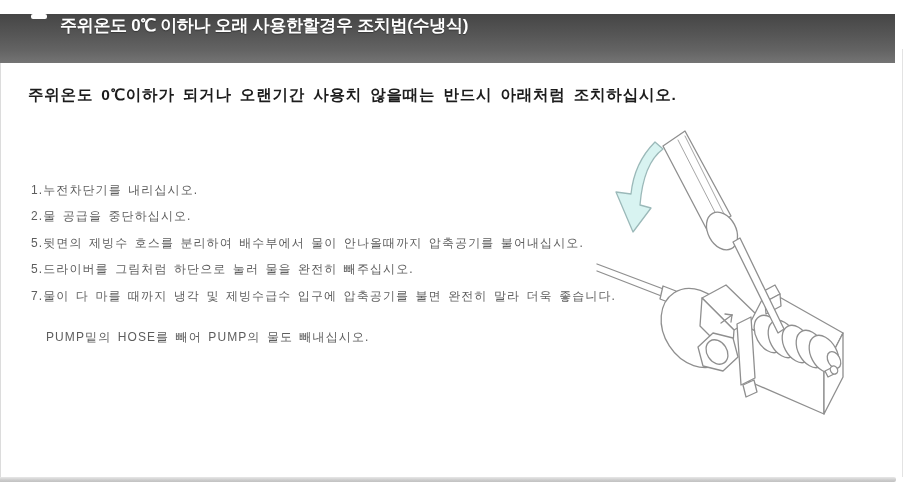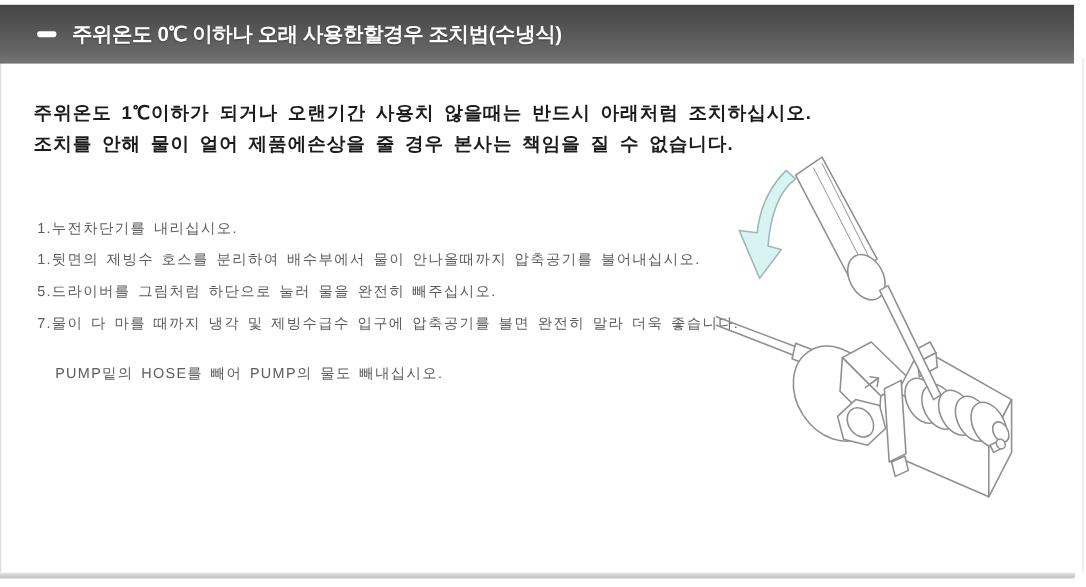--- a/index.html
+++ b/index.html
@@ -2,23 +2,23 @@
 <html><head>
 <meta charset="utf-8">
 <style>
   html, body { margin:0; padding:0; background:#ffffff; }
   .page {
     position:relative; width:905px; height:489px; background:#ffffff;
     font-family:"Liberation Sans", sans-serif; overflow:hidden;
   }
   
   .header {
-    position:absolute; top:4px; left:0; width:895px; height:49px;
+    position:absolute; top:14px; left:0; width:895px; height:49px;
     background:linear-gradient(180deg,#454545 0%,#575757 45%,#646464 75%,#747474 100%);
-    display:flex; align-items:center;
+    display:flex; 
   }
   .dash-icon {
     width:16px; height:5px; background:#ffffff; border-radius:2px;
     margin-left:31px; flex:0 0 auto;
   }
   .page-title {
     color:#ffffff; font-weight:bold; font-size:17px; margin-left:13px;
     letter-spacing:-0.3px; text-shadow:0 1px 1px rgba(0,0,0,0.35);
     white-space:nowrap;
   }
@@ -58,27 +58,27 @@
 <div class="page">
 
   <div class="content-frame"></div>
 
   <div class="header">
     <span class="dash-icon"></span>
     <span class="page-title">주위온도 0℃ 이하나 오래 사용한할경우 조치법(수냉식)</span>
   </div>
 
   <div class="warning">
-    <div>주위온도 1℃이하가 되거나 오랜기간 사용치 않을때는 반드시 아래처럼 조치하십시오.</div>
-    <div>조치를 안해 물이 얼어 제품에손상을 줄 경우 본사는 책임을 질 수 없습니다.</div>
+    <div>주위온도 0℃이하가 되거나 오랜기간 사용치 않을때는 반드시 아래처럼 조치하십시오.</div>
   </div>
 
   <div class="steps">
     <div class="step">1.누전차단기를 내리십시오.</div>
-    <div class="step">1.뒷면의 제빙수 호스를 분리하여 배수부에서 물이 안나올때까지 압축공기를 불어내십시오.</div>
+    <div class="step">2.물 공급을 중단하십시오.</div>
+    <div class="step">5.뒷면의 제빙수 호스를 분리하여 배수부에서 물이 안나올때까지 압축공기를 불어내십시오.</div>
     <div class="step">5.드라이버를 그림처럼 하단으로 눌러 물을 완전히 빼주십시오.</div>
     <div class="step">7.물이 다 마를 때까지 냉각 및 제빙수급수 입구에 압축공기를 불면 완전히 말라 더욱 좋습니다.</div>
     <div class="step-cont">PUMP밑의 HOSE를 빼어 PUMP의 물도 빼내십시오.</div>
   </div>
 
   <svg class="illustration" viewBox="0 0 320 300" xmlns="http://www.w3.org/2000/svg" fill="none" stroke="#8f8f8f" stroke-width="1.3" stroke-linejoin="round" stroke-linecap="round">
 
     <g>
       <path d="M 12,136 L 81,162"></path>
       <path d="M 12,143 L 79,169"></path>

